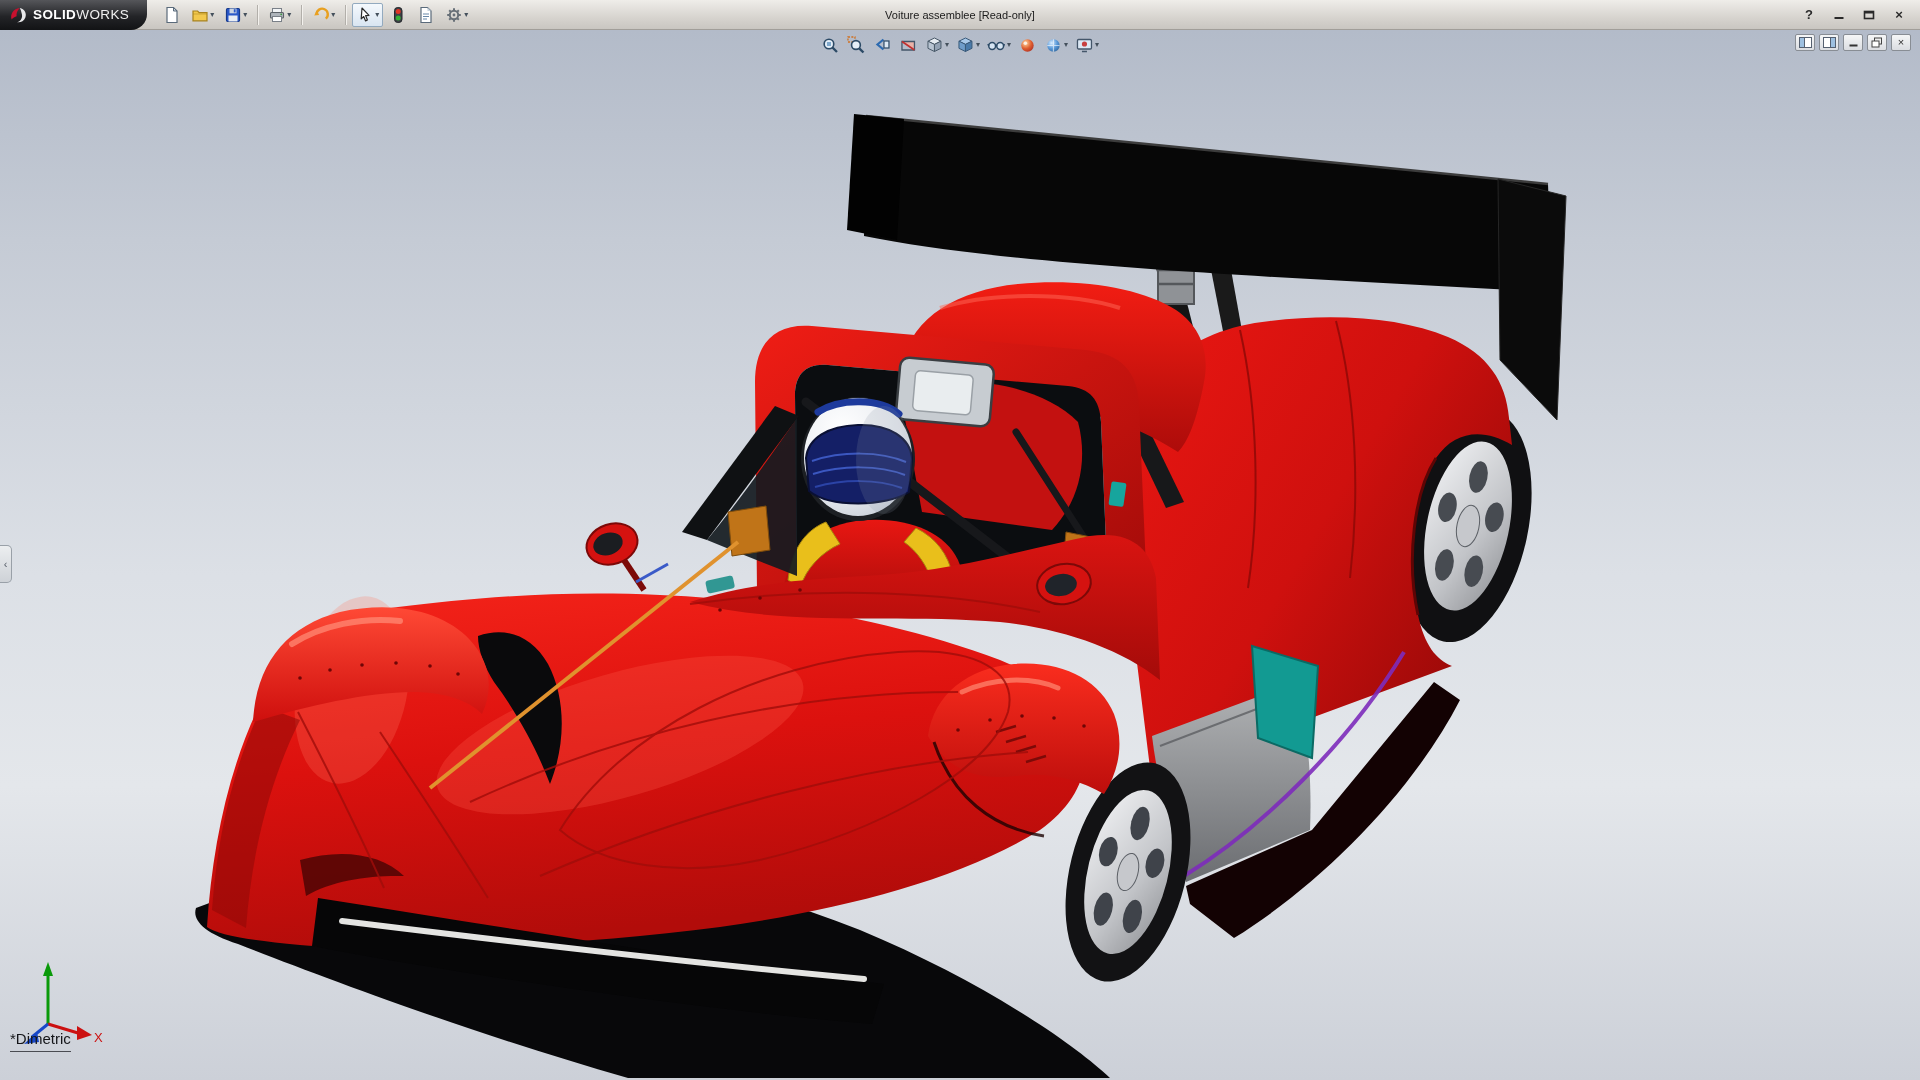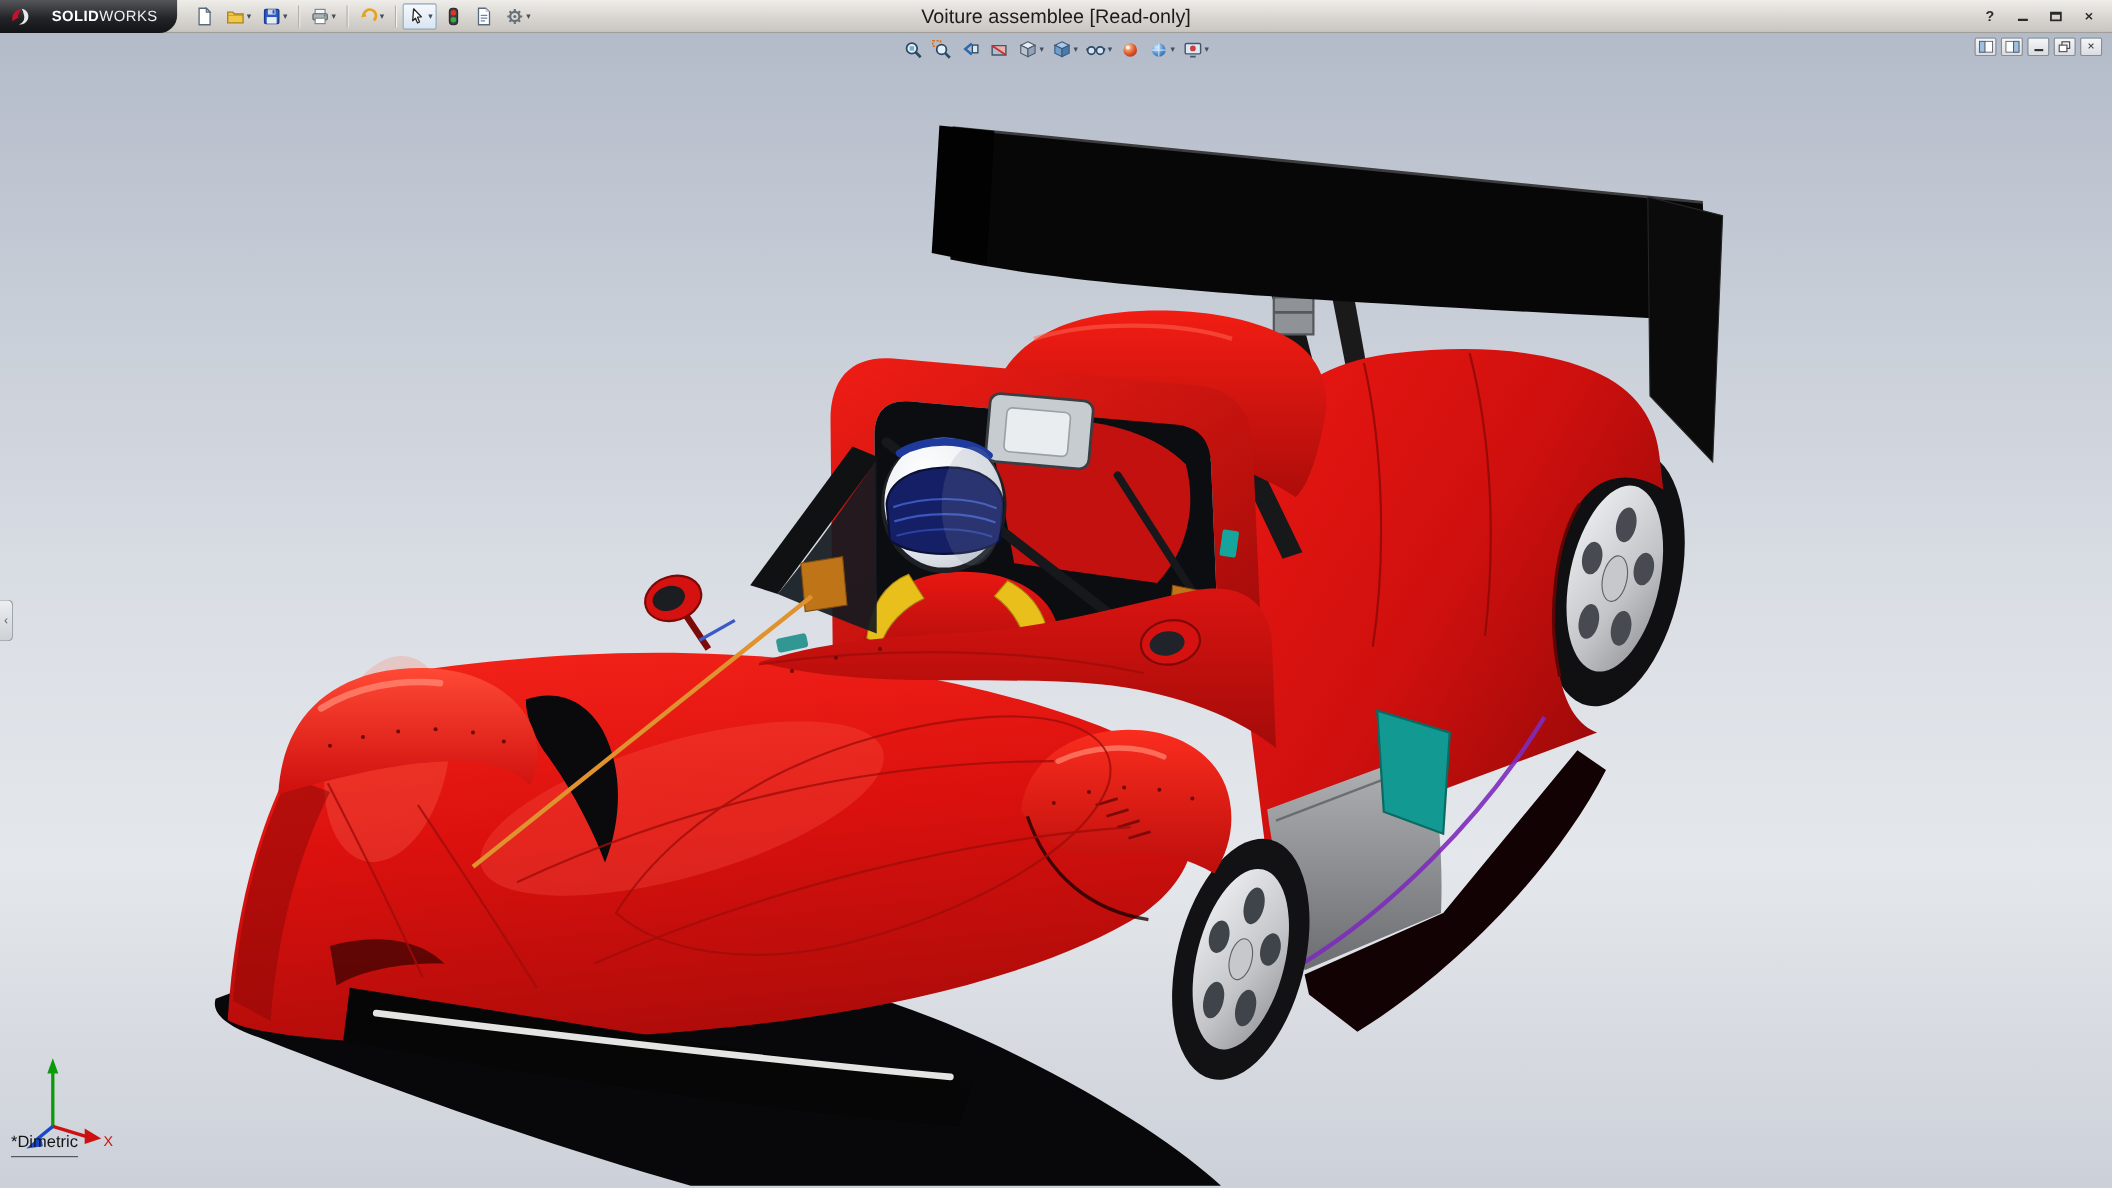--- a/index.html
+++ b/index.html
@@ -3,32 +3,32 @@
 <meta charset="utf-8">
 <style>
   * { margin:0; padding:0; box-sizing:border-box; }
   html,body { width:1920px; height:1080px; overflow:hidden; font-family:"Liberation Sans", sans-serif; }
   .app { width:1920px; height:1080px; display:flex; flex-direction:column; background:#d8d6d2;
          outline:1px solid #7d848d; outline-offset:-1px; }
 
   
   .titlebar { height:30px; flex:0 0 30px; display:flex; align-items:center; position:relative;
               background:linear-gradient(#efede9,#d7d4cf 60%,#c9c6c1); border-bottom:1px solid #a19e99; }
-  .logo-block { height:30px; display:flex; align-items:center; gap:19px; padding:0 18px 0 8px;
+  .logo-block { height:30px; display:flex; align-items:center; gap:5px; padding:0 18px 0 8px;
                 background:linear-gradient(#55565a,#232427 55%,#121315); border-radius:0 0 16px 0; }
   .brand { color:#fff; font-size:13.5px; letter-spacing:.4px; white-space:nowrap; }
   .brand .b { font-weight:bold; } .brand .l { font-weight:normal; opacity:.93; }
   .main-toolbar { display:flex; align-items:center; gap:2px; padding-left:12px; }
   .tb-btn { height:24px; display:flex; align-items:center; gap:1px; padding:0 3px;
             border:1px solid transparent; border-radius:2px; }
   .tb-btn.active { border-color:#93aabf; background:linear-gradient(#f5f9fd,#d9e5f1); }
   .caret { font-size:8px; color:#44505c; line-height:1; }
   .tb-sep { width:1px; height:20px; background:#b2afaa; box-shadow:1px 0 0 #f3f1ed; margin:0 4px; }
   .title-text { position:absolute; left:50%; top:0; transform:translateX(-50%); height:30px;
-                display:flex; align-items:center; font-size:18px; color:#1b1b1b; white-space:nowrap; }
+                display:flex; align-items:center; font-size:11px; color:#1b1b1b; white-space:nowrap; }
   .win-controls { margin-left:auto; display:flex; align-items:center; gap:12px; padding-right:12px; }
   .win-btn { min-width:18px; height:18px; display:flex; align-items:center; justify-content:center;
              color:#2a2a2a; font-size:13px; font-weight:bold; }
 
   
   .viewport { position:relative; flex:1; overflow:hidden;
               background:linear-gradient(180deg, var(--bg_top) 0%, #c5cbd5 20%, #dce0e6 52%, #e4e7eb 72%, var(--bg_bottom) 100%); }
   .scene { position:absolute; left:0; top:0; width:100%; height:100%; display:block; }
 
   .hud { position:absolute; top:3px; left:50%; transform:translateX(-50%);

